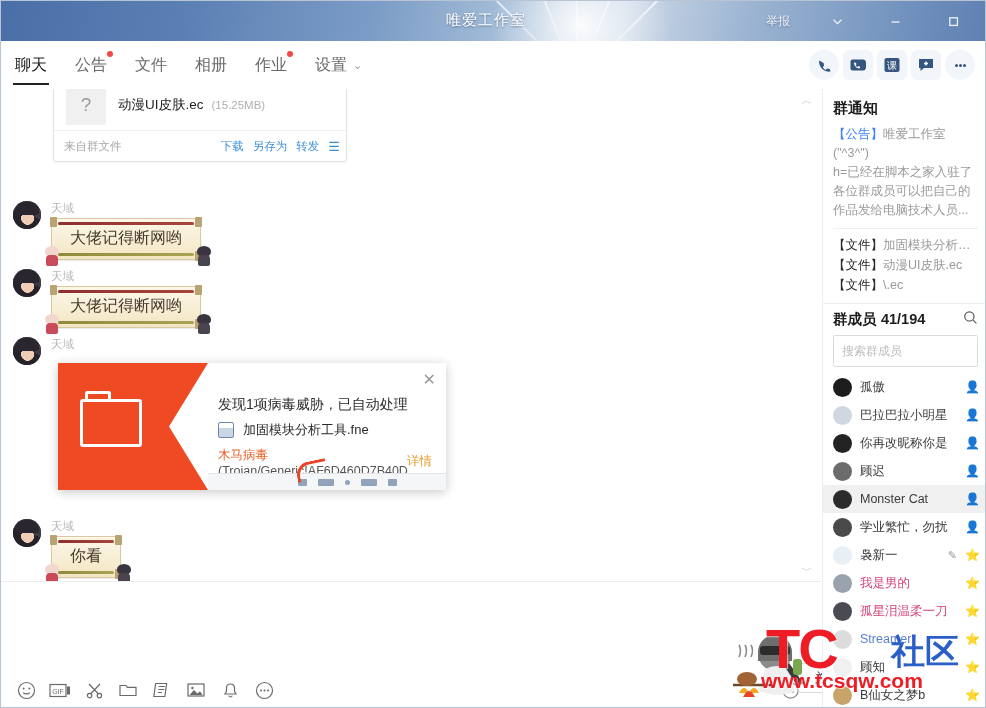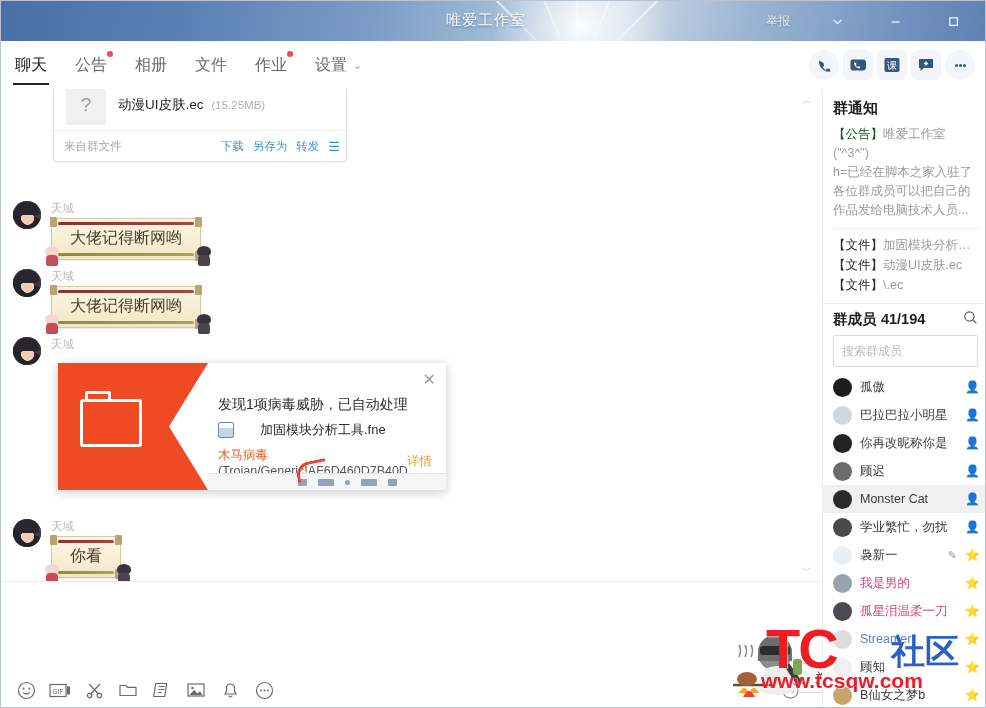--- a/index.html
+++ b/index.html
@@ -170,21 +170,21 @@
   .vfolder{
     position:absolute; left:22px; top:36px; width:62px; height:48px;
     border:3px solid #fff; border-radius:3px; box-sizing:border-box;
   }
   .vfolder::before{
     content:""; position:absolute; left:2px; top:-11px; width:26px; height:9px;
     border:3px solid #fff; border-bottom:none; border-radius:3px 3px 0 0; box-sizing:border-box;
   }
   .v-close{ position:absolute; right:10px; top:7px; color:#9a9a9a; font-size:16px; }
   .v-title{ position:absolute; left:160px; top:33px; font-size:14px; color:#2a2a2a;}
-  .v-file{ position:absolute; left:160px; top:58px; display:flex; align-items:center; gap:26px;}
+  .v-file{ position:absolute; left:160px; top:58px; display:flex; align-items:center; gap:9px;}
   .v-fico{
     width:16px;height:16px;border:1.5px solid #6f86a8;border-radius:2px;box-sizing:border-box;
     background:linear-gradient(180deg,#fff 0 35%, #c9d6e6 36% 100%);
   }
   .v-fname{ font-size:13px; color:#2a2a2a; }
   .v-threat{ position:absolute; left:160px; top:84px; font-size:12.5px; color:#555;}
   .v-threat b{ color:#e8642a; font-weight:normal; }
   .v-detail{ position:absolute; right:14px; bottom:20px; font-size:12.5px; color:#e79a2b; }
   .v-tray{
     position:absolute; left:150px; bottom:0; right:0; height:17px;
@@ -214,21 +214,21 @@
   .btn.primary{ background:#5b8fd6; color:#fff; border:1px solid #5b8fd6;}
 
   
   .sidebar{
     position:absolute; left:821px; top:88px; width:165px; height:620px;
     background:#fff; border-left:1px solid #ececec; overflow:hidden;
   }
   .notice{ padding:10px 10px 8px 10px; }
   .notice h3{ margin:0 0 7px 0; font-size:15px; color:#1d1d1d; font-weight:bold;}
   .notice-body{ font-size:12.5px; line-height:19px; color:#9a9a9a; }
-  .notice-body .tagk{ color:#14532d; }
+  .notice-body .tagk{ color:#3b82f6; }
   .notice-sep{ height:1px; background:#eee; margin:8px 0 6px 0;}
   .notice-item{ font-size:12.5px; line-height:20px; color:#9a9a9a; white-space:nowrap; overflow:hidden; text-overflow:ellipsis;}
   .notice-item .tagk{ color:#2a2a2a; }
 
   .memhead{
     display:flex; align-items:center; justify-content:space-between;
     padding:6px 10px 4px 10px; border-top:1px solid #eee;
   }
   .memhead .mh-t{ font-size:14.5px; color:#1d1d1d; font-weight:bold;}
   .searchbox{
@@ -308,24 +308,24 @@
 
   <div class="tabbar">
     <div class="tab active">
       <span>聊天</span>
     </div>
     <div class="tab">
       <span>公告</span>
       <span class="dot"></span>
     </div>
     <div class="tab">
+      <span>文件</span>
+    </div>
+    <div class="tab">
       <span>相册</span>
-    </div>
-    <div class="tab">
-      <span>文件</span>
     </div>
     <div class="tab">
       <span>作业</span>
       <span class="dot"></span>
     </div>
     <div class="tab">
       <span>设置</span>
       <span class="chev">⌄</span>
     </div>
   </div>

